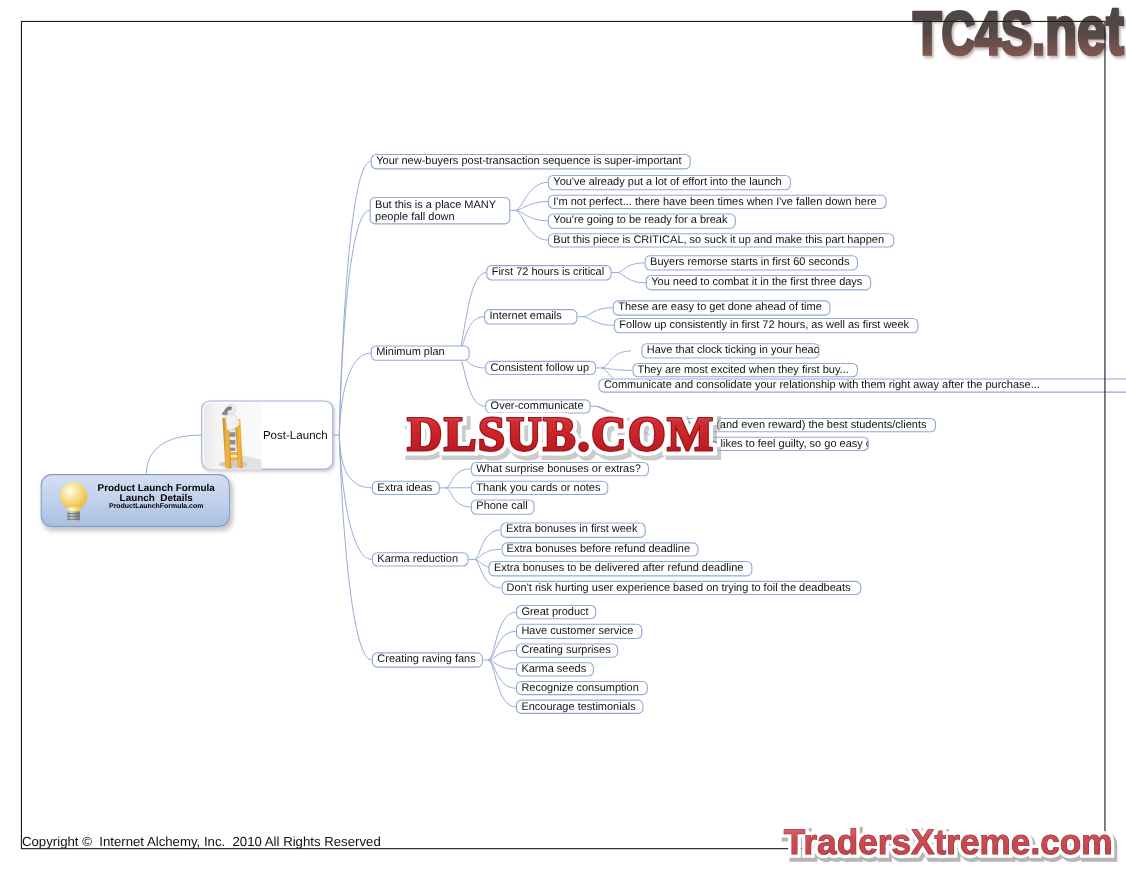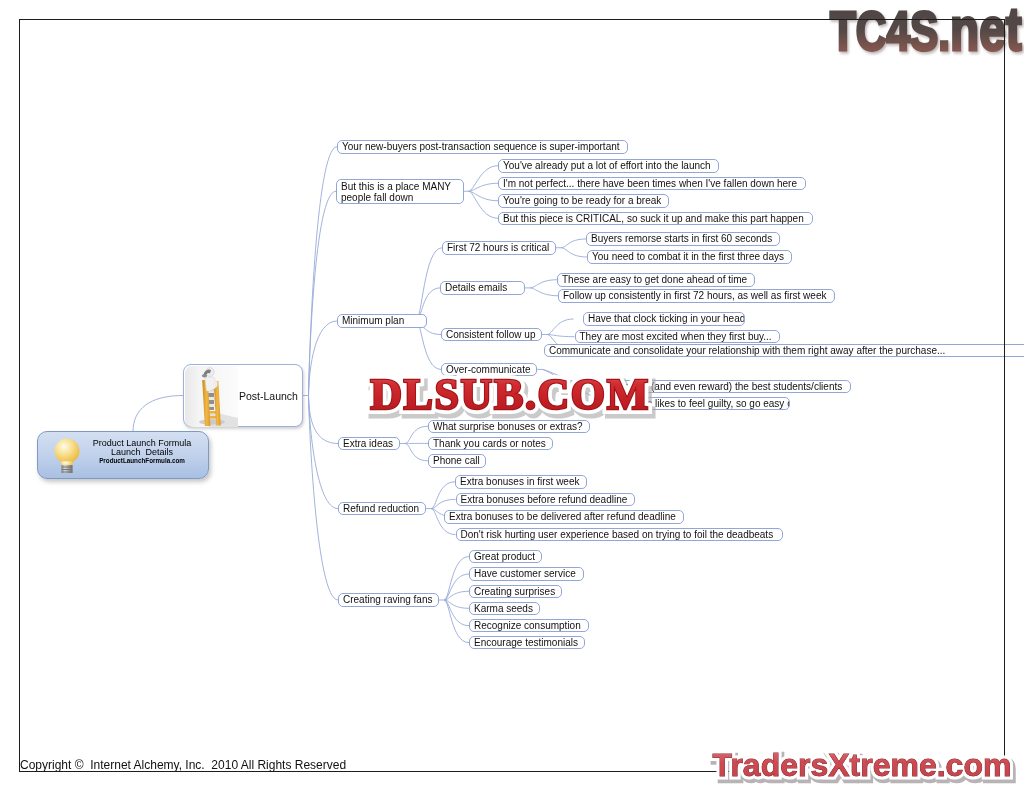--- a/index.html
+++ b/index.html
@@ -2,21 +2,21 @@
 <html><head><meta charset="utf-8">
 <style>
 html,body{margin:0;padding:0;background:#fff;width:1024px;height:791px;overflow:hidden}
 *{box-sizing:border-box}
 body{font-family:"Liberation Sans",sans-serif;position:relative}
 #frame{position:absolute;left:19px;top:19px;width:986px;height:753px;border:1px solid #1c1c1c;z-index:6}
 #lines{position:absolute;left:0;top:0;z-index:2}
 .n{position:absolute;z-index:3;height:13.5px;border:1px solid #93a7d7;border-radius:5px;background:#fff;font-size:10px;line-height:11px;color:#111;padding:0 5px 0 4px;white-space:nowrap;overflow:hidden}
 .b2{white-space:normal}
 #root{position:absolute;z-index:3;left:37px;top:431px;width:172px;height:48px;border:1px solid #7e99c6;border-radius:10px;background:linear-gradient(#d3dff2 0%,#c3d3ec 45%,#a9c0e3 100%);box-shadow:2px 3px 4px rgba(130,130,130,.45)}
-#root .t1{position:absolute;left:44px;top:6.5px;width:120px;text-align:center;font-weight:normal;font-size:9px;line-height:9px;color:#000}
+#root .t1{position:absolute;left:44px;top:6.5px;width:120px;text-align:center;font-weight:bold;font-size:9px;line-height:9px;color:#000}
 #root .t3{position:absolute;left:44px;top:25px;width:120px;text-align:center;font-weight:bold;font-size:6.3px;color:#000}
 #pl{position:absolute;z-index:3;left:183px;top:364px;width:120px;height:63px;border:1px solid #9db1dc;border-radius:8px;background:#fff;box-shadow:1px 2px 3px rgba(120,120,120,.35)}
 #pl .txt{position:absolute;left:55px;top:25px;font-size:10.5px;color:#111}
 #copy{position:absolute;z-index:4;left:20px;top:759.8px;font-size:12px;line-height:11px;color:#111}
 #tc4s{position:absolute;z-index:5;left:826px;top:4px}
 #dlsub{position:absolute;z-index:7;left:360px;top:366.5px}
 #tx{position:absolute;z-index:8;left:700px;top:742px}
 </style></head><body>
 <div id="frame"></div>
 <svg id="lines" width="1024" height="791" viewBox="0 0 1024 791" fill="none" stroke="#97aad8" stroke-width="0.9">
@@ -69,35 +69,35 @@
 <path d="M 444,600.0 C 450,600.0 451,642.6 469,642.6"></path>
 </svg>
 <div class="n" style="left:337px;top:140.00px;width:291px">Your new-buyers post-transaction sequence is super-important</div>
 <div class="n" style="left:498px;top:159.00px;width:221px">You've already put a lot of effort into the launch</div>
 <div class="n" style="left:498px;top:176.50px;width:308px">I'm not perfect... there have been times when I've fallen down here</div>
 <div class="n" style="left:498px;top:194.00px;width:171px">You're going to be ready for a break</div>
 <div class="n" style="left:498px;top:211.50px;width:315px">But this piece is CRITICAL, so suck it up and make this part happen</div>
 <div class="n" style="left:442px;top:241.00px;width:114px">First 72 hours is critical</div>
 <div class="n" style="left:586px;top:232.25px;width:194px">Buyers remorse starts in first 60 seconds</div>
 <div class="n" style="left:587px;top:250.25px;width:205px">You need to combat it in the first three days</div>
-<div class="n" style="left:440px;top:281.15px;width:85px">Details emails</div>
+<div class="n" style="left:440px;top:281.15px;width:85px">Internet emails</div>
 <div class="n" style="left:557px;top:273.00px;width:198px">These are easy to get done ahead of time</div>
 <div class="n" style="left:558px;top:289.00px;width:277px">Follow up consistently in first 72 hours, as well as first week</div>
 <div class="n" style="left:441px;top:327.75px;width:101px">Consistent follow up</div>
 <div class="n" style="left:583px;top:312.25px;width:162px">Have that clock ticking in your head...</div>
 <div class="n" style="left:574.5px;top:329.95px;width:205px">They are most excited when they first buy...</div>
 <div class="n" style="left:544px;top:343.55px;width:491px">Communicate and consolidate your relationship with them right away after the purchase...</div>
 <div class="n" style="left:441px;top:362.65px;width:96px">Over-communicate</div>
 <div class="n" style="left:596px;top:379.85px;width:255px">Recognize (and even reward) the best students/clients</div>
 <div class="n" style="left:615px;top:396.95px;width:175px">No one likes to feel guilty, so go easy on them</div>
 <div class="n" style="left:338px;top:436.75px;width:62px">Extra ideas</div>
 <div class="n" style="left:428px;top:419.50px;width:162px">What surprise bonuses or extras?</div>
 <div class="n" style="left:428px;top:436.65px;width:125px">Thank you cards or notes</div>
 <div class="n" style="left:428px;top:454.05px;width:58px">Phone call</div>
-<div class="n" style="left:338px;top:501.85px;width:88px">Refund reduction</div>
+<div class="n" style="left:338px;top:501.85px;width:88px">Karma reduction</div>
 <div class="n" style="left:455px;top:475.05px;width:132px">Extra bonuses in first week</div>
 <div class="n" style="left:455.5px;top:492.65px;width:179px">Extra bonuses before refund deadline</div>
 <div class="n" style="left:444px;top:510.25px;width:240px">Extra bonuses to be delivered after refund deadline</div>
 <div class="n" style="left:455.5px;top:527.80px;width:327px">Don't risk hurting user experience based on trying to foil the deadbeats</div>
 <div class="n" style="left:338px;top:593.25px;width:101px">Creating raving fans</div>
 <div class="n" style="left:469px;top:549.85px;width:73px">Great product</div>
 <div class="n" style="left:469px;top:567.25px;width:115px">Have customer service</div>
 <div class="n" style="left:469px;top:584.55px;width:93px">Creating surprises</div>
 <div class="n" style="left:469px;top:601.55px;width:71px">Karma seeds</div>
 <div class="n" style="left:469px;top:618.90px;width:120px">Recognize consumption</div>

